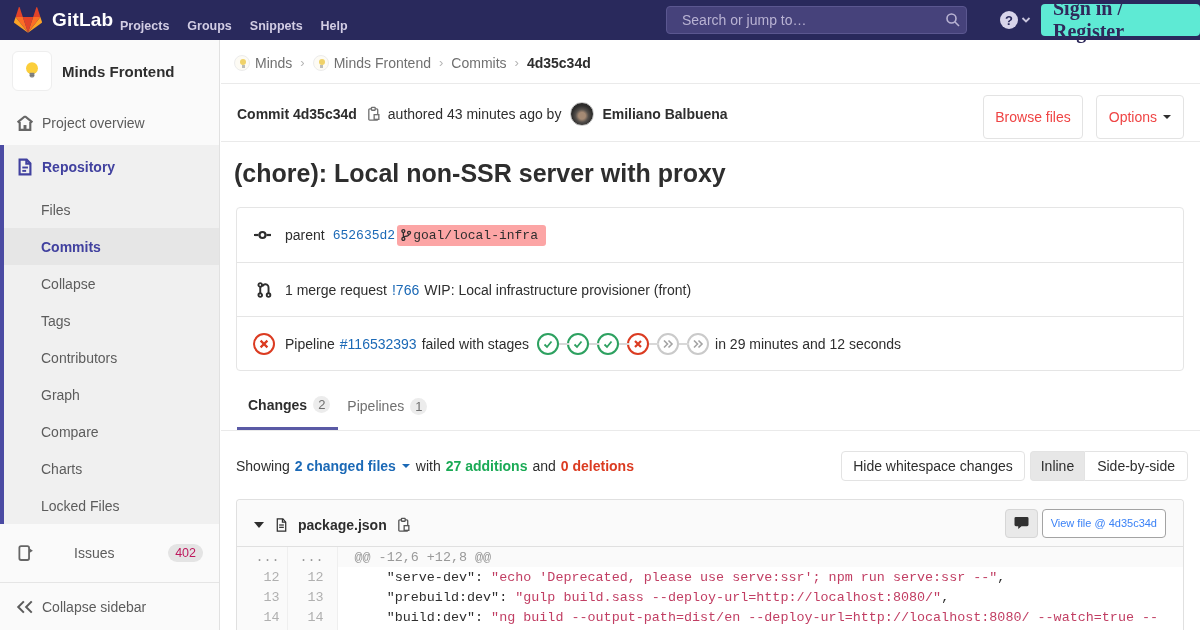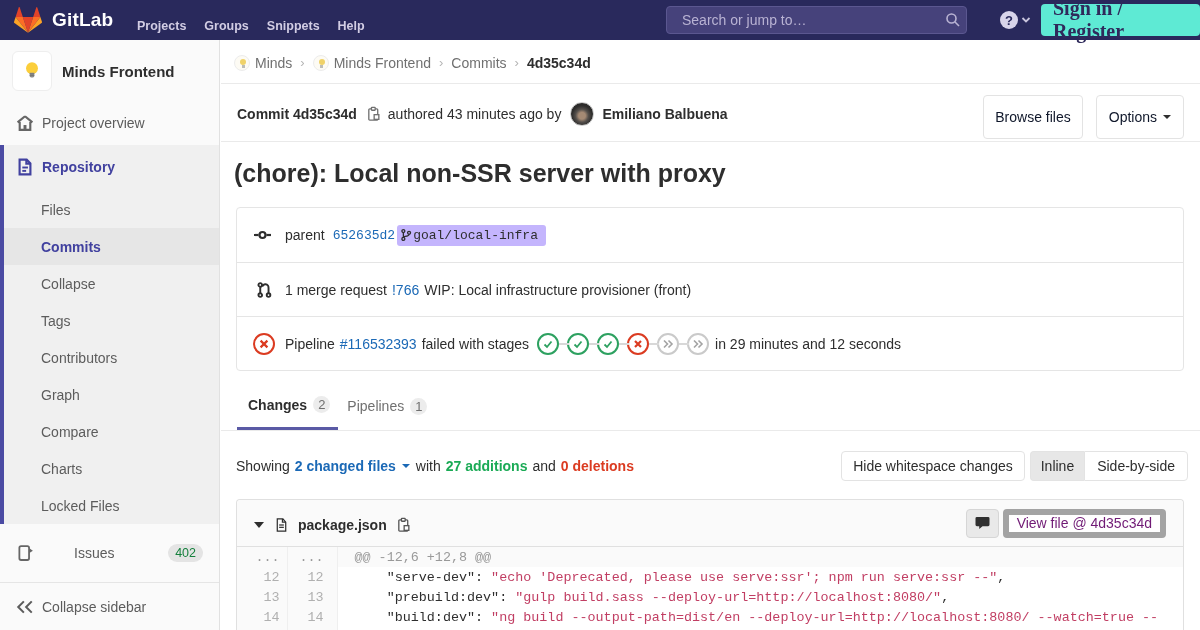--- a/index.html
+++ b/index.html
@@ -5,21 +5,21 @@
 * { margin:0; padding:0; box-sizing:border-box; }
 html,body { width:1200px; height:630px; overflow:hidden; font-family:"Liberation Sans",sans-serif; font-size:14px; color:#2e2e2e; background:#fff; }
 a { text-decoration:none; }
 .mono { font-family:"Liberation Mono",monospace; }
 
 
 .navbar { position:fixed; top:0; left:0; width:1200px; height:40px; background:#29295c; display:flex; align-items:center; z-index:10; }
 .logo-wrap { display:flex; align-items:center; margin-left:14px; }
 .logo-wrap svg { width:28px; height:28px; }
 .logo-text { color:#fff; font-size:19px; font-weight:bold; margin-left:10px; letter-spacing:0.2px; }
-.nav-links { display:flex; list-style:none; position:absolute; left:128px; top:0; height:51px; align-items:center; }
+.nav-links { display:flex; list-style:none; position:absolute; left:111px; top:0; height:51px; align-items:center; }
 .nav-links li { color:#d2cde4; font-size:12.5px; padding:0 9px; font-weight:bold; }
 .searchbox { position:absolute; left:666px; top:6px; width:301px; height:28px; background:#46427b; border:1px solid #5b5790; border-radius:4px; display:flex; align-items:center; }
 .searchbox .ph { color:#b9b3d3; font-size:14px; margin-left:15px; flex:1; }
 .searchbox svg { margin-right:5px; }
 .help-q { position:absolute; left:999px; top:10px; }
 .signin { position:absolute; left:1041px; top:4px; height:32px; background:#5eead4; border-radius:4px; display:flex; align-items:center; padding:0 12px; font-size:20px; font-weight:bold; color:#2f2a5b;font-family:Liberation Serif, serif; }
 
 
 .sidebar { position:fixed; top:40px; left:0; width:220px; height:590px; background:#fafafa; border-right:1px solid #e1e1e1; }
 .proj-head { display:flex; align-items:center; padding:10px 12px 10px 12px; height:60px; margin-top:1px;}
@@ -29,47 +29,47 @@
 .snav-item { display:flex; align-items:center; height:44px; padding-left:16px; color:#5c5c5c; font-size:14px; }
 .snav-item .ic { width:18px; height:18px; margin-right:8px; }
 .repo-block { background:#f0f0f0; border-left:4px solid #4b4ba3; }
 .repo-block .snav-item { padding-left:12px; }
 .repo-title { color:#41419f; font-weight:bold; }
 .repo-sub { list-style:none; padding:2px 0 0 0; }
 .repo-sub li { height:37px; display:flex; align-items:center; padding-left:37px; color:#5c5c5c; font-size:14px; }
 .repo-sub li.active { background:#e6e6e6; color:#41419f; font-weight:bold; }
 .issues-row { display:flex; align-items:center; height:46px; padding-left:16px; color:#5c5c5c; margin-top:6px;gap:32px; }
 .issues-row .ic { width:18px; height:18px; margin-right:8px; }
-.badge-pill { margin-left:auto; margin-right:16px; background:#e4e4e4; color:#15803d; border-radius:9px; padding:2px 7px; font-size:12.5px; }
+.badge-pill { margin-left:auto; margin-right:16px; background:#e4e4e4; color:#be185d; border-radius:9px; padding:2px 7px; font-size:12.5px; }
 .collapse-row { position:absolute; bottom:0; left:0; width:219px; height:48px; border-top:1px solid #e5e5e5; display:flex; align-items:center; padding-left:16px; color:#5c5c5c; background:#fafafa; }
 
 
 .main { margin-left:221px; padding-top:40px; }
 .breadcrumbs { height:44px; display:flex; align-items:center; padding-left:13px; padding-top:2px; border-bottom:1px solid #eaeaea; color:#707070; font-size:14px; }
 .bc-avatar { width:16px; height:16px; border-radius:50%; background:#fdfbf4; border:1px solid #ececec; display:inline-block; margin-right:5px; position:relative; }
 .bc-avatar::before { content:""; position:absolute; left:5px; top:3px; width:6px; height:6px; border-radius:50%; background:#f0d269; }
 .bc-avatar::after { content:""; position:absolute; left:6.5px; top:9px; width:3px; height:3.5px; background:#bdbdb8; }
 .bc-sep { margin:0 8px; color:#b5b5b5; font-size:13px; }
 .breadcrumbs .cur { color:#2e2e2e; font-weight:bold; }
 .commit-head { height:58px; display:flex; align-items:center; padding:0 16px; border-bottom:1px solid #eaeaea; }
 .commit-head b { font-size:14px; }
 .commit-head > b, .commit-head > span, .commit-head > svg { position:relative; top:1.5px; }
 .copy-btn { margin:0 7px 0 9px; }
 .avatar24 { width:24px; height:24px; border-radius:50%; margin:0 8px 0 9px; background:radial-gradient(circle at 50% 58%, #a58a74 0 20%, #55504c 38%, #2e2d2c 60%, #242424 100%); border:1px solid #ccc; }
 .head-btns { margin-left:auto; display:flex; margin-top:8px; position:relative; top:0; }
-.btn { height:44px; background:#fff; border:1px solid #e3e3e3; border-radius:4px; display:flex; align-items:center; padding:0 11px; font-size:14px; color:#0f172a; }
+.btn { height:44px; background:#fff; border:1px solid #e3e3e3; border-radius:4px; display:flex; align-items:center; padding:0 11px; font-size:14px; color:#ef4444; }
 .btn + .btn { margin-left:13px; }
 .commit-title { font-size:25px; font-weight:bold; color:#2e2e2e; padding:17px 16px 7px 13px; line-height:29px; }
 
 .info-box { margin:12px 16px 0 15px; border:1px solid #e5e5e5; border-radius:4px; }
 .info-row { display:flex; align-items:center; min-height:54px; padding:0 16px; font-size:14px; color:#2e2e2e; }
 .info-row + .info-row { border-top:1px solid #e5e5e5; }
 .info-row .row-ic { width:22px; margin-right:10px; display:flex; align-items:center; justify-content:center; }
 a.bluelink { color:#1b69b6; }
-.ref-pill { display:inline-flex; align-items:center; background:#c4b5fd; border-radius:3px; padding:3px 8px 3px 2px; margin-left:2px; font-family:"Liberation Mono",monospace; font-size:13px; color:#2e2e2e; }
+.ref-pill { display:inline-flex; align-items:center; background:#fca5a5; border-radius:3px; padding:3px 8px 3px 2px; margin-left:2px; font-family:"Liberation Mono",monospace; font-size:13px; color:#2e2e2e; }
 .stages { display:flex; align-items:center; margin:0 6px 0 8px; }
 .stage { width:22px; height:22px; border-radius:50%; border:2px solid; display:flex; align-items:center; justify-content:center; background:#fff; }
 .stage + .stage { margin-left:8px; position:relative; }
 .stage + .stage::before { content:""; position:absolute; left:-10px; top:8px; width:10px; height:2px; background:#d8d8d8; }
 .st-ok { border-color:#2da160; }
 .st-fail { border-color:#db3b21; }
 .st-skip { border-color:#cacaca; }
 
 .tabs { display:flex; margin-top:15px; border-bottom:1px solid #eaeaea; padding-left:16px; }
 .tab { padding:10px 8px 14px 11px; margin-right:0; font-size:14px; color:#707070; display:flex; align-items:center; }
@@ -83,21 +83,21 @@
 .seg .btn30 { border-radius:0 4px 4px 0; }
 .seg .btn30:first-child { border-radius:4px 0 0 4px; border-right:0; background:#e7e7e7; padding:0 10px; }
 .seg .btn30:last-child { padding:0 12px; }
 
 .diff-box { margin:0 16px 0 15px; border:1px solid #e0e0e0; border-radius:4px 4px 0 0; border-bottom:0; }
 .diff-head { height:47px; background:#fafafa; border-bottom:1px solid #e0e0e0; display:flex; align-items:center; padding:0 17px; border-radius:4px 4px 0 0; }
 .diff-head .fname { font-weight:bold; font-size:14px; margin-left:9px; }
 .diff-head > span:first-child, .diff-head > svg, .diff-head .fname { position:relative; top:1.5px; }
 .diff-head .right { margin-left:auto; display:flex; align-items:center; }
 .cmt-btn { width:33px; height:29px; background:#e9e9e9; border:1px solid #d6d6d6; border-radius:4px; display:flex; align-items:center; justify-content:center; margin-right:4px; }
-.btn29 { height:29px; background:#fff; border:6px solid #a3a3a3; border-radius:4px; display:flex; align-items:center; padding:0 8px; font-size:14px; color:#701a75; }
+.btn29 { height:29px; background:#fff; border:1px solid #a3a3a3; border-radius:4px; display:flex; align-items:center; padding:0 8px; font-size:11px; color:#3b82f6; }
 table.diff { border-collapse:collapse; width:100%; font-family:"Liberation Mono",monospace; font-size:13.4px; }
 table.diff td { height:20px; padding:0; white-space:pre; overflow:hidden; }
 table.diff td.ln { width:50px; min-width:50px; max-width:50px; text-align:right; color:#b0b0b0; border-right:1px solid #efefef; background:#fafafa; }
 table.diff td.ln1 { padding-right:7px; }
 table.diff td.ln2 { padding-right:13px; }
 table.diff tr.meta td { background:#fafafa; color:#999; }
 table.diff td.code { padding-left:17px; color:#2e2e2e; }
 .diff-box { overflow:hidden; }
 .s2 { color:#c13e63; }
 </style>

